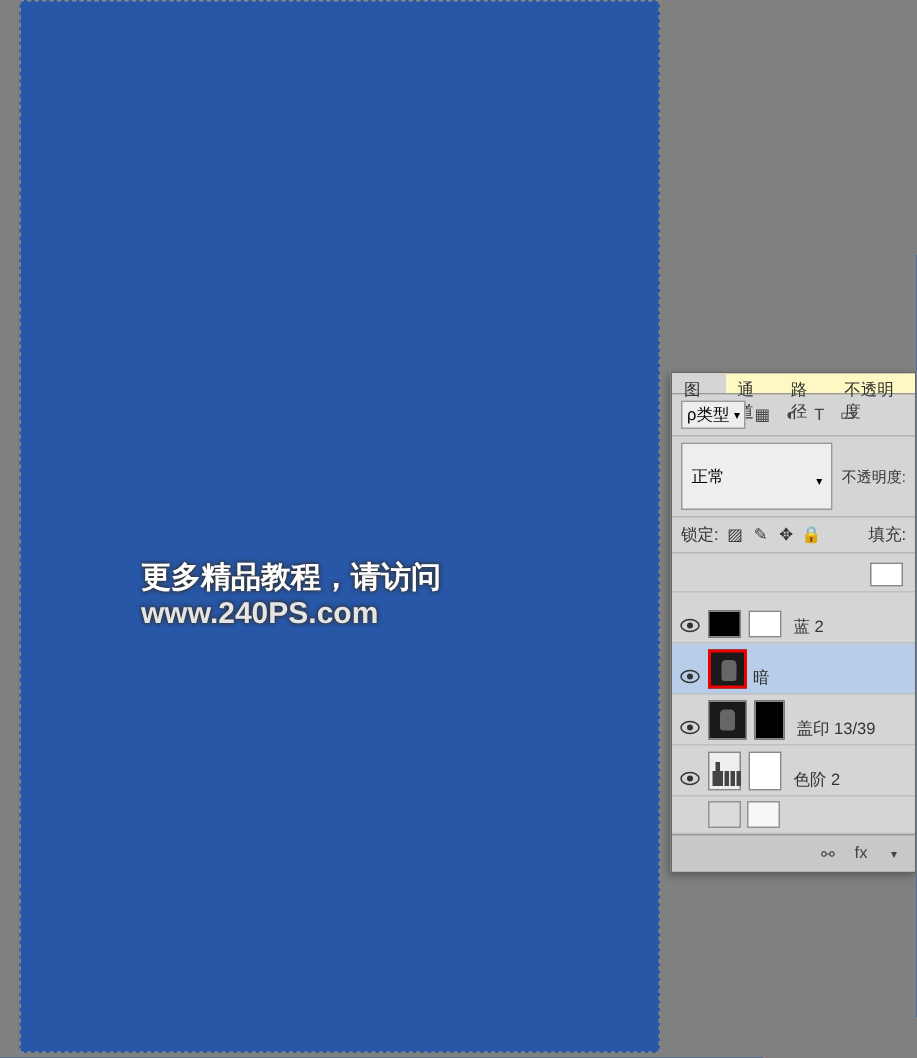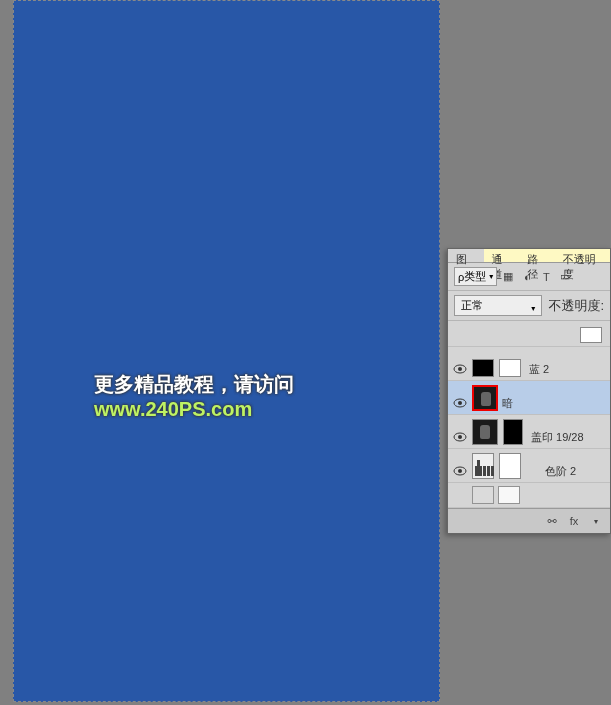--- a/index.html
+++ b/index.html
@@ -1,31 +1,31 @@
 <!DOCTYPE html>
 <html><head>
 <meta charset="utf-8">
 <style>
 *{margin:0;padding:0;box-sizing:border-box;font-family:"Microsoft YaHei",Arial,sans-serif}
 body{background:#808080;width:611px;height:705px;position:relative;overflow:hidden}
 .canvas{position:absolute;left:13px;top:0;width:427px;height:702px;background:#2857a7;border:1px dashed #888}
 .watermark{position:absolute;left:80px;top:370px;font-size:20px;font-weight:bold;color:#fff;text-shadow:0 0 3px #333,0 0 3px #333}
-.watermark .blue{color:#bef264}
+.watermark .blue{color:#e5e5e5}
 .panel{position:absolute;right:0;top:248px;width:164px;background:#d5d5d5;border:1px solid #666;box-shadow:-2px 2px 5px rgba(0,0,0,.3)}
 .tabs{display:flex;background:#fef9c3;border-bottom:1px solid #999;height:14px}
 .tab{padding:3px 8px;font-size:11px;color:#333;cursor:pointer}
 .tab.active{background:#d5d5d5}
 .row1{display:flex;align-items:center;padding:4px 6px;gap:3px;border-bottom:1px solid #b5b5b5}
 .kind{display:flex;align-items:center;background:#eee;border:1px solid #999;padding:1px 3px;font-size:11px}
 .kind .arrow{font-size:8px;margin-left:3px}
 .iconbtn{width:16px;height:16px;display:flex;align-items:center;justify-content:center;font-size:11px;color:#444}
 .row2{display:flex;align-items:center;padding:4px 6px;gap:6px;border-bottom:1px solid #b5b5b5}
-.blend{display:flex;align-items:flex-end;background:#eee;border:1px solid #999;padding:2px 6px;font-size:11px;flex:1}
+.blend{display:flex;align-items:flex-end;background:#eee;border:1px solid #999;padding:14px 6px;font-size:11px;flex:1}
 .blend .arrow{font-size:8px;margin-left:auto}
-.lbl{font-size:13px;color:#333}
+.lbl{font-size:10px;color:#333}
 .row3{display:flex;align-items:center;padding:4px 6px;gap:4px;border-bottom:1px solid #b5b5b5;font-size:11px;color:#333}
 .lockicons{display:flex;gap:3px}
 .lockicons span{width:14px;height:14px;display:flex;align-items:center;justify-content:center;font-size:11px}
 .layers{max-height:280px;overflow:hidden}
 .layer{display:flex;align-items:flex-end;padding:3px 4px;border-bottom:1px solid #c0c0c0;font-size:11px;color:#333;min-height:34px}
 .layer.sel{background:#b8cde8}
 .eye{width:16px;height:16px;display:flex;align-items:center;justify-content:center;margin-right:4px}
 .eye svg{width:14px;height:10px}
 .thumb{width:26px;height:26px;border:1px solid #888;background:#fff;margin-right:4px;flex-shrink:0;position:relative}
 .thumb.black{background:#000}
@@ -74,20 +74,30 @@
   </div>
 
   <div class="row2">
     <div class="blend">
       <span>正常</span>
       <span class="arrow">▾</span>
     </div>
     <span class="lbl">不透明度:</span>
   </div>
 
+  <div class="row3">
+    <span>锁定:</span>
+    <div class="lockicons">
+      <span>▨</span>
+      <span>✎</span>
+      <span>✥</span>
+      <span>🔒</span>
+    </div>
+    <span style="margin-left:auto">填充:</span>
+  </div>
 
   <div class="layers">
 
     <div class="layer top">
       <span class="eye"></span>
       <span style="flex:1"></span>
       <div class="thumb small mask"></div>
     </div>
 
     <div class="layer">
@@ -120,35 +130,35 @@
       <span class="eye">
           <svg viewBox="0 0 14 10">
             <ellipse cx="7" cy="5" rx="6" ry="4" fill="none" stroke="#333" stroke-width="1"></ellipse>
             <circle cx="7" cy="5" r="2" fill="#333"></circle>
           </svg>
         </span>
       <div class="chainbox">
         <div class="thumb dark"></div>
         <div class="thumb black" style="width:20px"></div>
       </div>
-      <span class="lname" style="margin-left:4px">盖印 19/28</span>
+      <span class="lname" style="margin-left:4px">盖印 13/39</span>
     </div>
 
     <div class="layer">
       <span class="eye">
           <svg viewBox="0 0 14 10">
             <ellipse cx="7" cy="5" rx="6" ry="4" fill="none" stroke="#333" stroke-width="1"></ellipse>
             <circle cx="7" cy="5" r="2" fill="#333"></circle>
           </svg>
         </span>
       <div class="chainbox">
         <div class="thumb hist" style="background:#eee;width:22px"></div>
         <div class="thumb mask" style="width:22px"></div>
       </div>
-      <span class="lname" style="margin-left:20px">色阶 2</span>
+      <span class="lname" style="margin-left:4px">色阶 2</span>
     </div>
 
     <div class="layer partial" style="min-height:18px;overflow:hidden">
       <span class="eye"></span>
       <div class="thumb small" style="background:#ddd"></div>
       <div class="thumb small mask"></div>
     </div>
   </div>
 
   <div class="bottombar">

